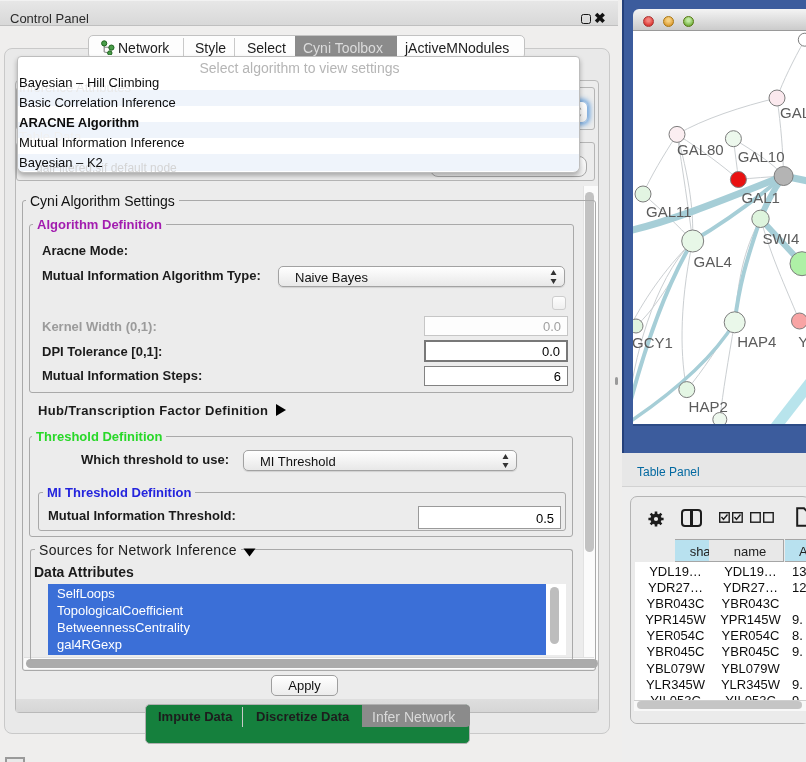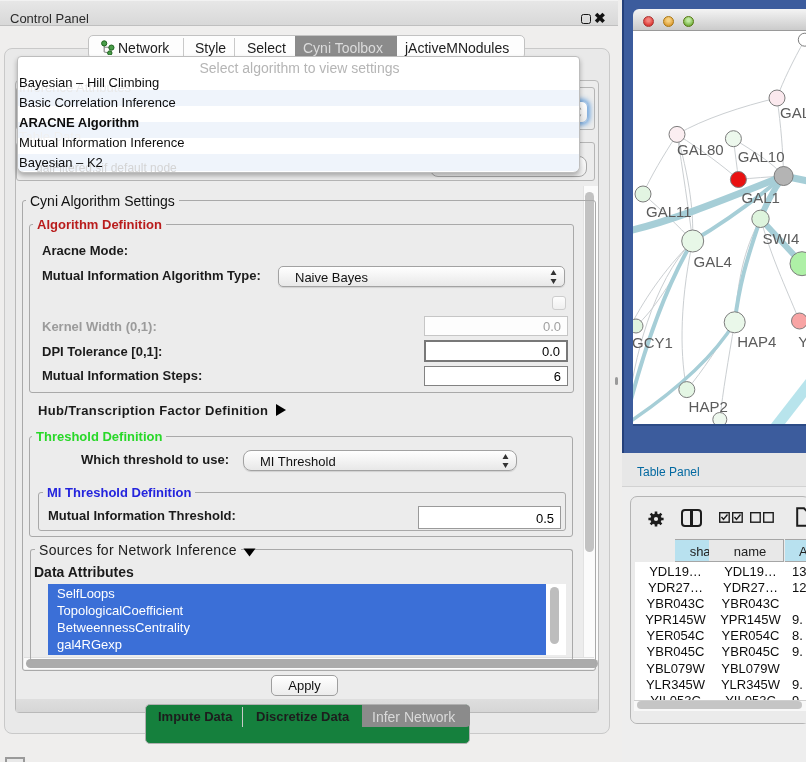--- a/index.html
+++ b/index.html
@@ -73,21 +73,21 @@
   border-left:1px solid #e2e2e2;"></div>
 <div class="abs" style="left:585px;top:192px;width:9px;height:360px;border-radius:5px;background:#c2c2c2;"></div>
 <div class="abs" style="left:24px;top:657px;width:570px;height:12px;background:#fbfbfb;
   border-top:1px solid #e0e0e0;"></div>
 <div class="abs" style="left:26px;top:659px;width:572px;height:9px;border-radius:5px;background:#ababab;"></div>
 
 <div class="gbox" style="left:22px;top:200px;width:574px;height:471px;"></div>
 <div class="gtitle" style="left:26px;top:193px;color:#111;font-weight:normal;font-size:14px;">Cyni Algorithm Settings</div>
 
 <div class="gbox" style="left:29px;top:224px;width:545px;height:169px;"></div>
-<div class="gtitle" style="left:33px;top:217px;color:#b91c1c;">Algorithm Definition</div>
+<div class="gtitle" style="left:33px;top:217px;color:#a21caf;">Algorithm Definition</div>
 
 <div class="lbl abs" style="left:42px;top:243px;">Aracne Mode:</div>
 <div class="lbl abs" style="left:42px;top:268px;">Mutual Information Algorithm Type:</div>
 <div class="combo" style="left:278px;top:266px;width:287px;height:21px;">
   <span class="ctext">Naive Bayes</span>
   <svg class="arr" viewBox="0 0 7 14">
         <path d="M3.5 0 L6.5 5 L0.5 5 Z M3.5 14 L6.5 9 L0.5 9 Z" fill="#333"></path>
       </svg>
 </div>
 <div class="abs" style="left:552px;top:296px;width:14px;height:14px;border:1px solid #cdcdcd;
@@ -106,21 +106,21 @@
     </div>
 
 <div class="abs" style="left:38px;top:403px;font-size:13px;font-weight:bold;color:#1b1b1b;letter-spacing:0.35px;">Hub/Transcription Factor Definition</div>
 <svg class="abs" style="left:275px;top:403px;" width="12" height="14" viewBox="0 0 12 14">
       <path d="M1 1 L11 7 L1 13 Z" fill="#000"></path>
     </svg>
 
 <div class="gbox" style="left:29px;top:436px;width:544px;height:101px;"></div>
 <div class="gtitle" style="left:32px;top:429px;color:#28d828;">Threshold Definition</div>
 <div class="lbl abs" style="left:81px;top:452px;">Which threshold to use:</div>
-<div class="combo" style="left:243px;top:450px;width:274px;height:21px;border-radius:8px;">
+<div class="combo" style="left:243px;top:450px;width:274px;height:21px;">
   <span class="ctext">MI Threshold</span>
   <svg class="arr" viewBox="0 0 7 14">
         <path d="M3.5 0 L6.5 5 L0.5 5 Z M3.5 14 L6.5 9 L0.5 9 Z" fill="#333"></path>
       </svg>
 </div>
 <div class="gbox" style="left:38px;top:492px;width:528px;height:39px;"></div>
 <div class="gtitle" style="left:43px;top:485px;color:#2424dd;">MI Threshold Definition</div>
 <div class="lbl abs" style="left:48px;top:508px;">Mutual Information Threshold:</div>
 <div class="fld" style="left:418px;top:506px;width:143px;height:23px;border:1px solid #9a9a9a;">
       <span>0.5</span>

